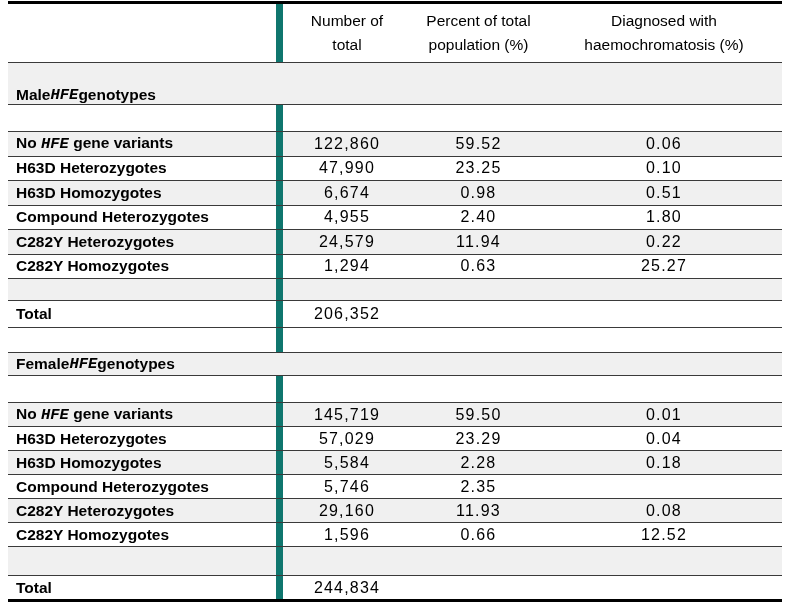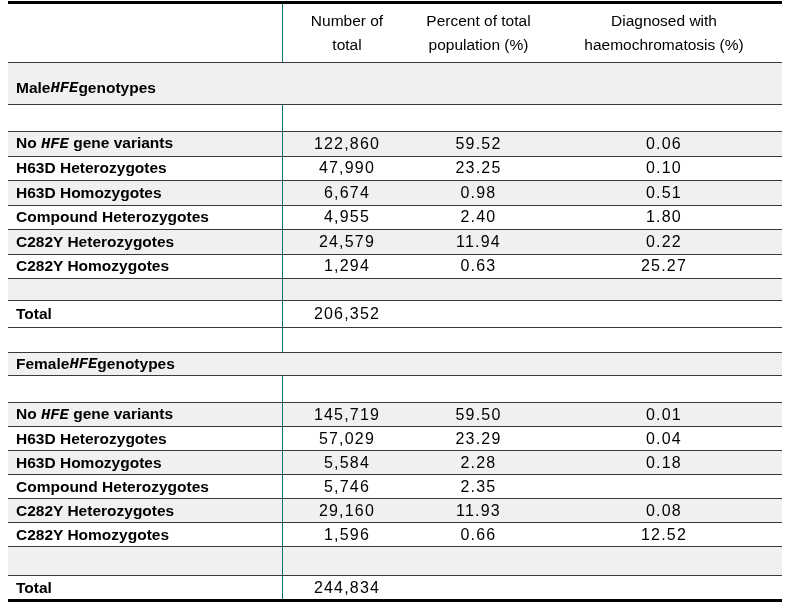--- a/index.html
+++ b/index.html
@@ -18,26 +18,26 @@
   .h-total{height:27px;}
   .h-sp25{height:25px;}
   .h-female{height:23px;}
   .h-sp27b{height:27px;}
   .h-data2{height:24px;}
   .h-sp29{height:29px;}
   .h-total2{height:24px;}
 
   .c{box-sizing:border-box;display:flex;align-items:center;min-width:0;}
   .c1{padding-left:8px;font-weight:bold;font-size:15.5px;}
-  .vr{border-right:1px solid #0f766e;}
+  .vr{border-right:7px solid #0f766e;}
   .num{justify-content:center;font-size:16px;letter-spacing:1.2px;font-weight:normal;}
   .rest{grid-column:2 / -1;}
   .rest3{grid-column:3 / -1;}
   .section-cell{grid-column:1 / -1;padding-left:8px;font-weight:bold;font-size:15.5px;display:flex;align-items:center;box-sizing:border-box;}
-  .section-cell.top{align-items:center;padding-top:8px;}
+  .section-cell.top{align-items:flex-end;padding-top:8px;}
   .hc{flex-direction:column;justify-content:center;text-align:center;font-weight:normal;font-size:15.5px;line-height:24px;}
   .it{font-style:italic;font-family:Liberation Mono, monospace;}
 </style>
 </head>
 <body>
 
 <div class="tbl">
 
   <div class="row h-header">
     <div class="c c1 vr"></div>

